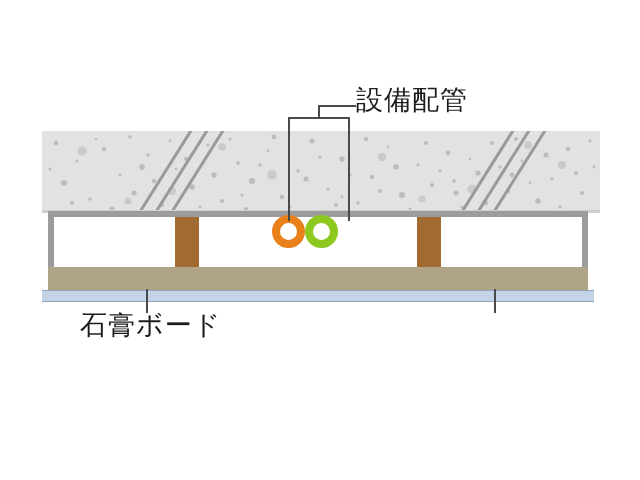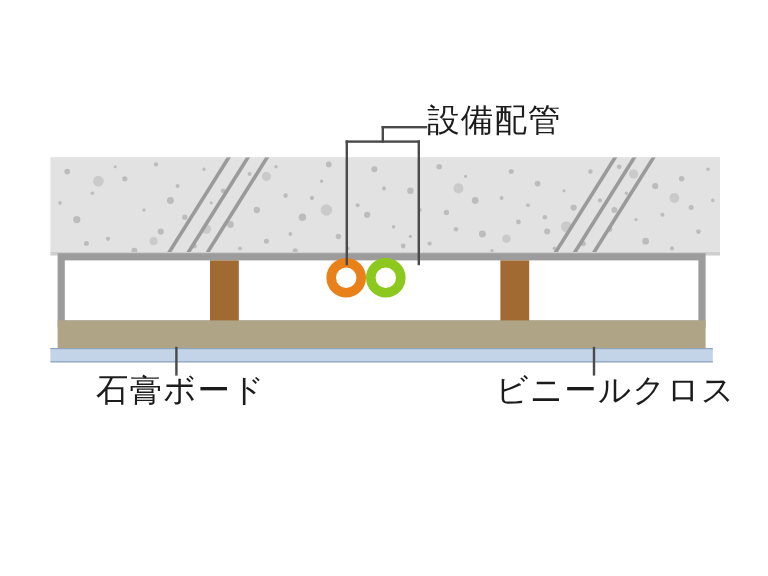--- a/index.html
+++ b/index.html
@@ -273,15 +273,14 @@
   <div class="lead-v" style="left:288px; top:117px; height:104px;"></div>
   <div class="lead-v" style="left:348px; top:117px; height:104px;"></div>
 
   <div class="lead-v" style="left:146px; top:289px; height:24px;"></div>
   <div class="lead-v" style="left:494px; top:289px; height:24px;"></div>
 
   <div class="label label-top">設備配管</div>
 
   <div class="label label-bottom label-gypsum">石膏ボード</div>
 
-  <div class="label label-bottom label-vinyl">ビニールクロス</div>
 
 </div>
 
 </body></html>

